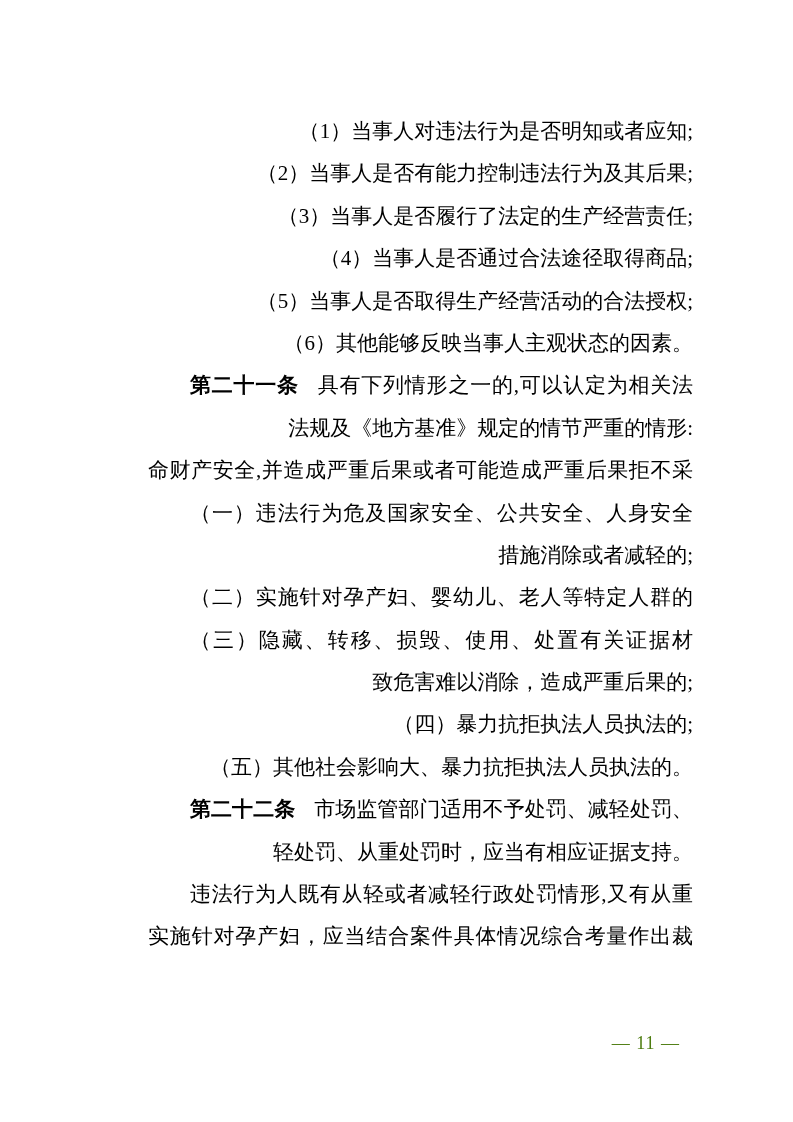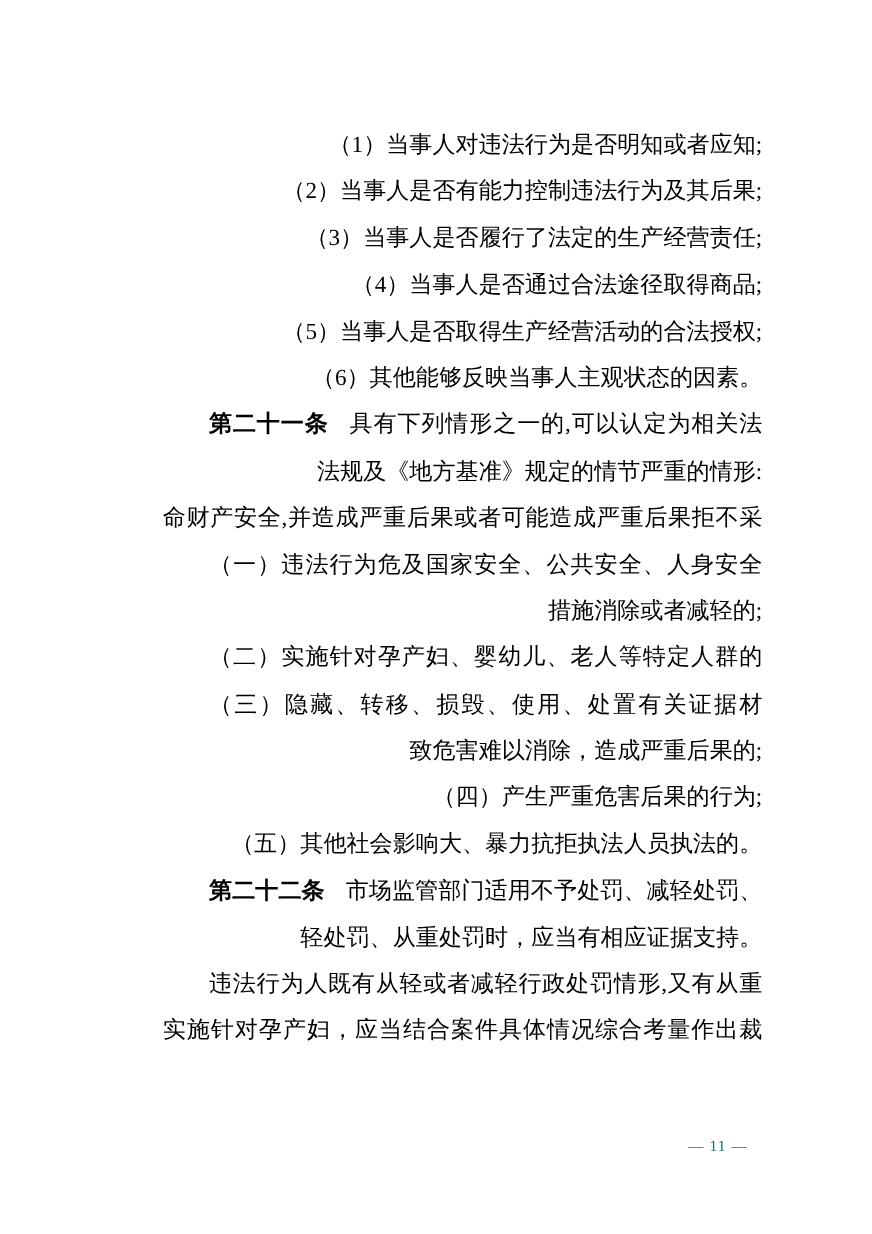--- a/index.html
+++ b/index.html
@@ -41,24 +41,24 @@
   .bold {
     font-weight: bold;
   }
   .after-heading {
     padding-left: 19px;
   }
   .page-number {
     position: absolute;
     top: 1030px;
     right: 113px;
-    font-size: 14px;
+    font-size: 18px;
     line-height: 26px;
     letter-spacing: 1px;
-    color: #0f766e;
+    color: #4d7c0f;
     white-space: nowrap;
   }
 </style>
 </head>
 <body>
 
 <div class="page">
   <main class="content">
       <div class="line indent"><span class="">（1）当事人对违法行为是否明知或者应知;</span></div>
       <div class="line indent"><span class="">（2）当事人是否有能力控制违法行为及其后果;</span></div>
@@ -67,21 +67,21 @@
       <div class="line indent"><span class="">（5）当事人是否取得生产经营活动的合法授权;</span></div>
       <div class="line indent"><span class="">（6）其他能够反映当事人主观状态的因素。</span></div>
       <div class="line indent fill"><span class="bold">第二十一条</span><span class=" after-heading">具有下列情形之一的,可以认定为相关法律</span></div>
       <div class="line"><span class="">法规及《地方基准》规定的情节严重的情形:</span></div>
       <div class="line fill"><span class="">命财产安全,并造成严重后果或者可能造成严重后果拒不采取</span></div>
       <div class="line indent fill"><span class="">（一）违法行为危及国家安全、公共安全、人身安全和生</span></div>
       <div class="line"><span class="">措施消除或者减轻的;</span></div>
       <div class="line indent fill"><span class="">（二）实施针对孕产妇、婴幼儿、老人等特定人群的违法</span></div>
       <div class="line indent fill"><span class="">（三）隐藏、转移、损毁、使用、处置有关证据材料，导</span></div>
       <div class="line"><span class="">致危害难以消除，造成严重后果的;</span></div>
-      <div class="line indent"><span class="">（四）产生严重危害后果的行为;</span></div>
+      <div class="line indent"><span class="">（四）暴力抗拒执法人员执法的;</span></div>
       <div class="line indent"><span class="">（五）其他社会影响大、暴力抗拒执法人员执法的。</span></div>
       <div class="line indent fill"><span class="bold">第二十二条</span><span class=" after-heading">市场监管部门适用不予处罚、减轻处罚、从</span></div>
       <div class="line"><span class="">轻处罚、从重处罚时，应当有相应证据支持。</span></div>
       <div class="line indent fill"><span class="">违法行为人既有从轻或者减轻行政处罚情形,又有从重行</span></div>
       <div class="line fill"><span class="">实施针对孕产妇，应当结合案件具体情况综合考量作出裁量决</span></div>
     </main>
   <div class="page-number">— 11 —</div>
 </div>
 
 </body></html>

